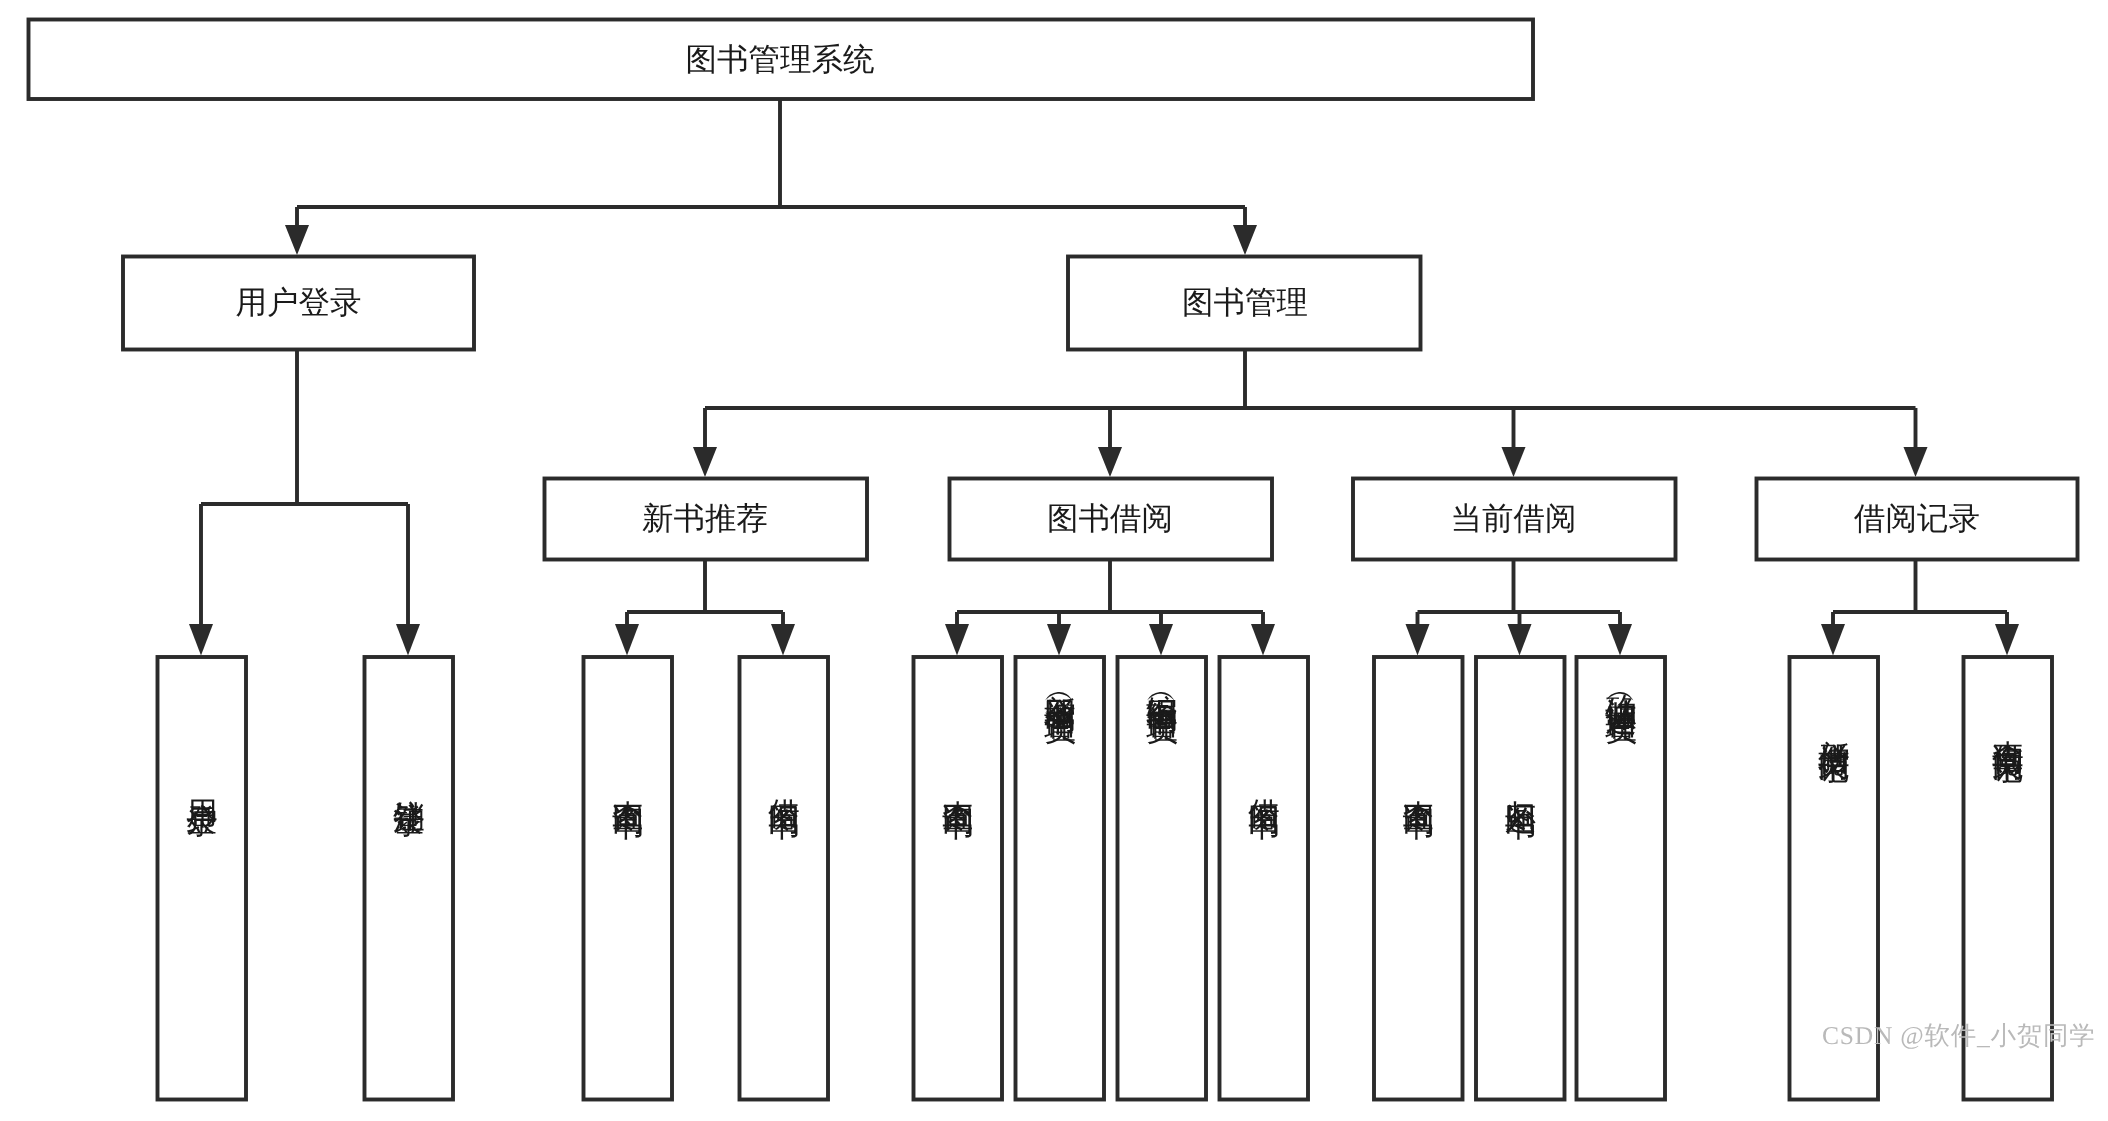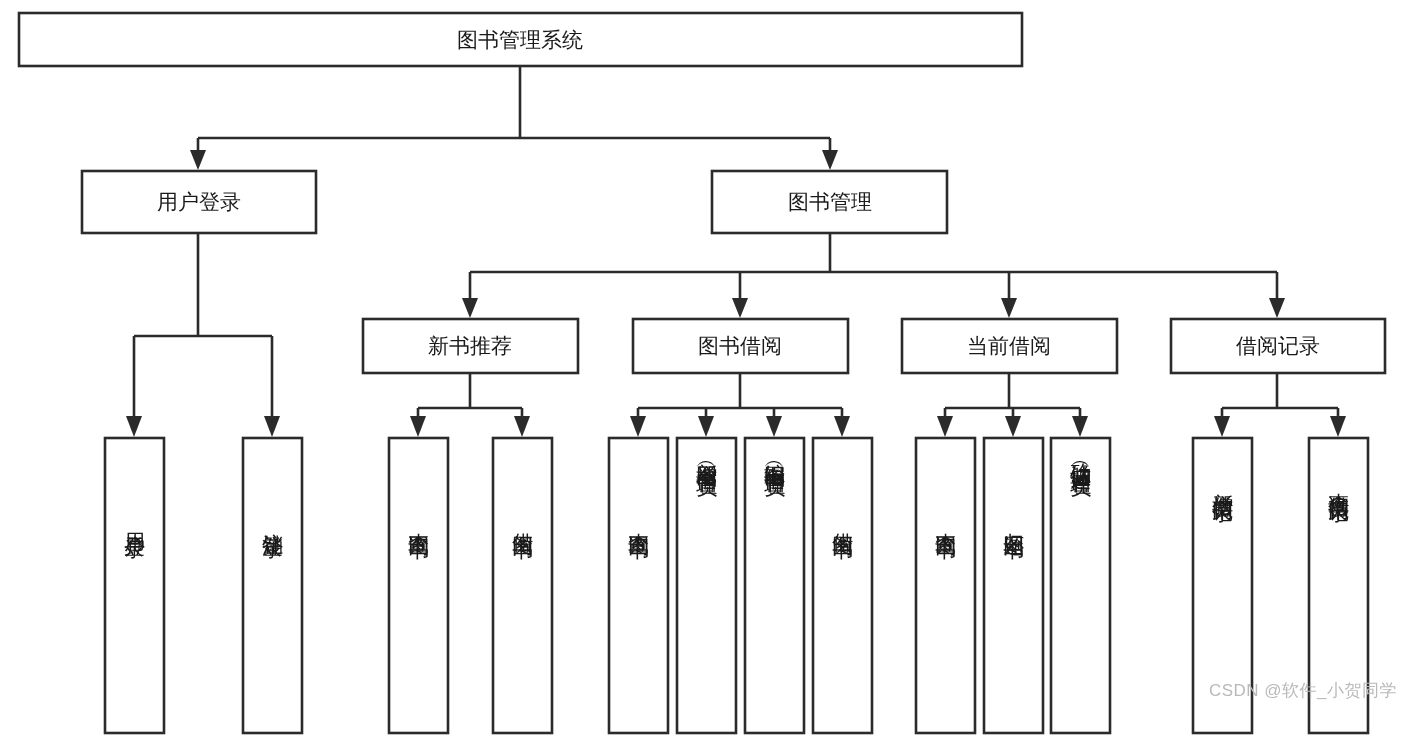--- a/index.html
+++ b/index.html
@@ -65,21 +65,21 @@
   .vlabel-wrap {
     position: absolute;
     display: flex;
     align-items: flex-start;
     justify-content: center;
   }
   #watermark {
     position: absolute;
     right: 8px;
     bottom: 6px;
-    font-family: Liberation Sans, sans-serif;
+    font-family: Liberation Serif, serif;
     font-size: 17px;
     color: #b9b9b9;
     letter-spacing: 0.5px;
     user-select: none;
   }
 </style>
 </head>
 <body>
 
 <div id="diagram-root">

